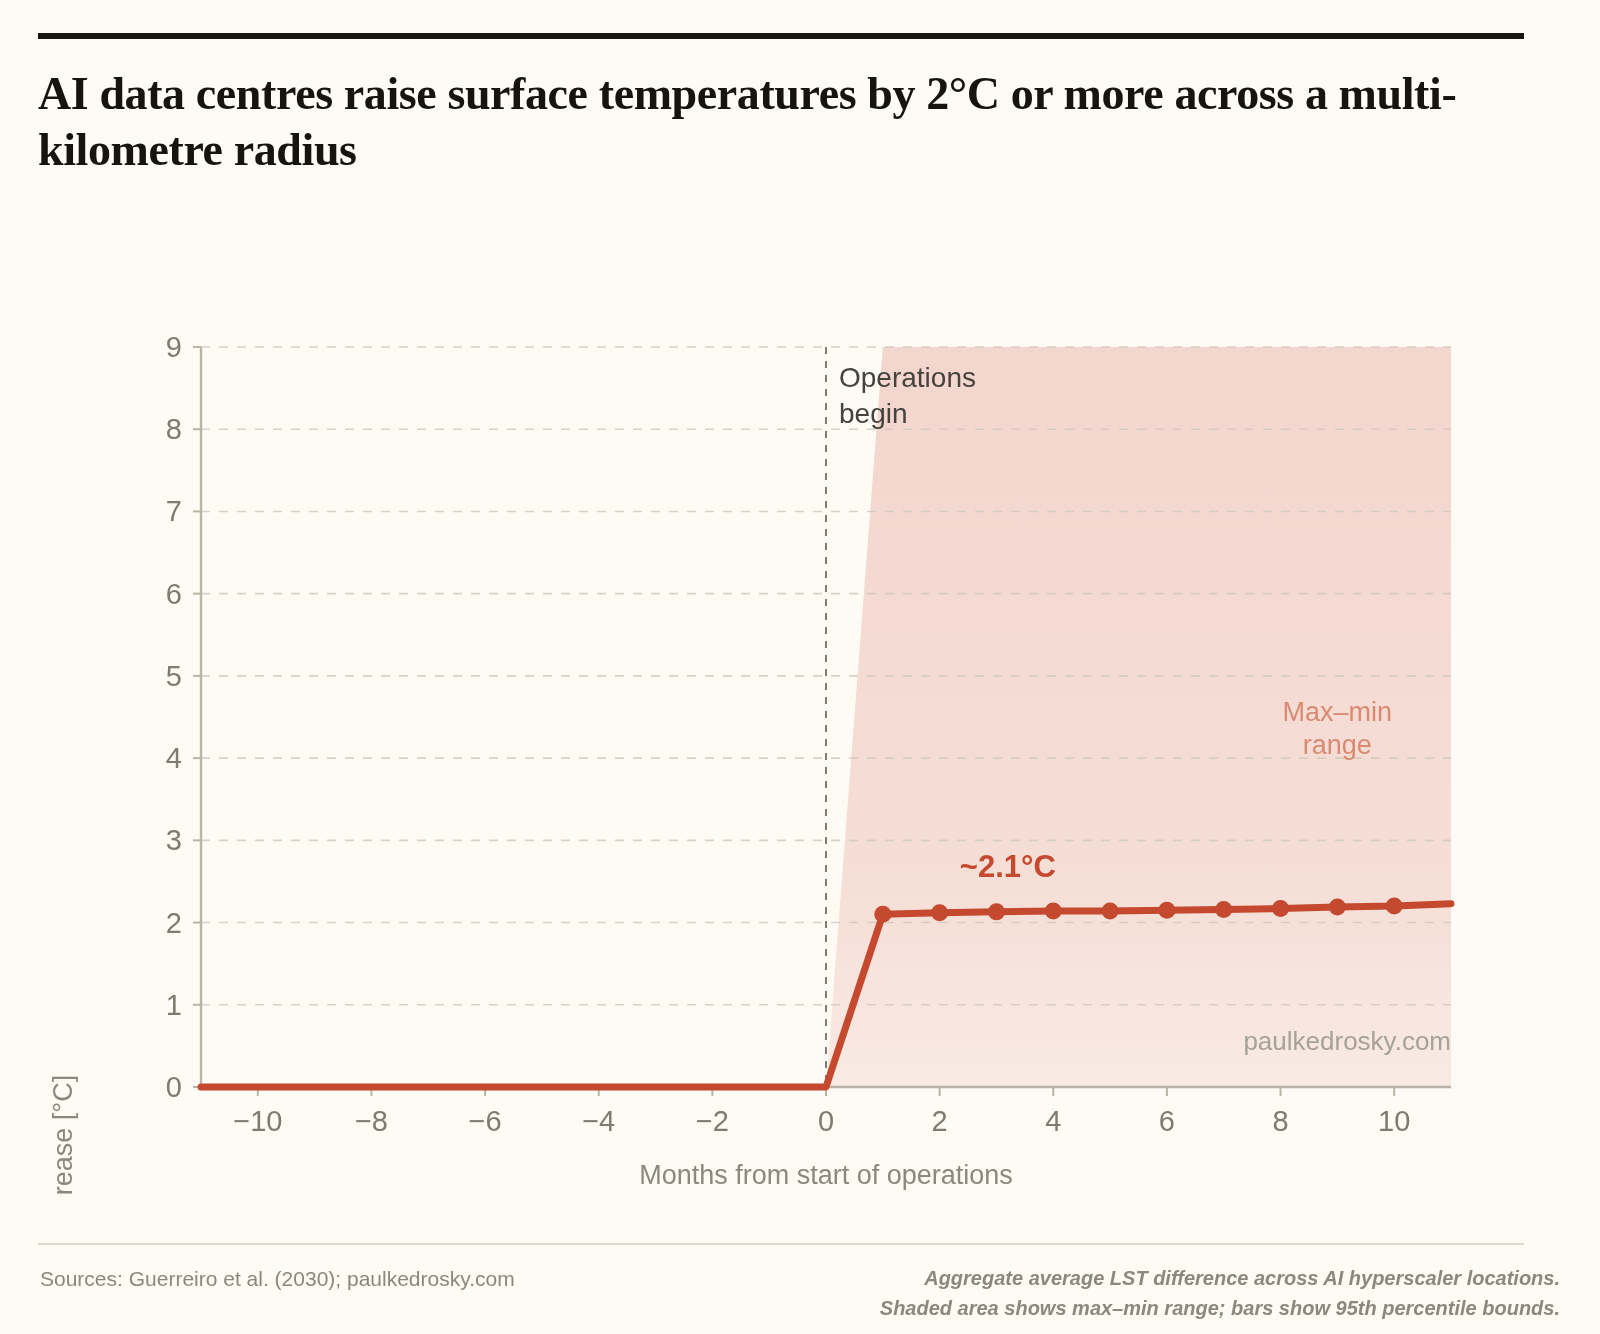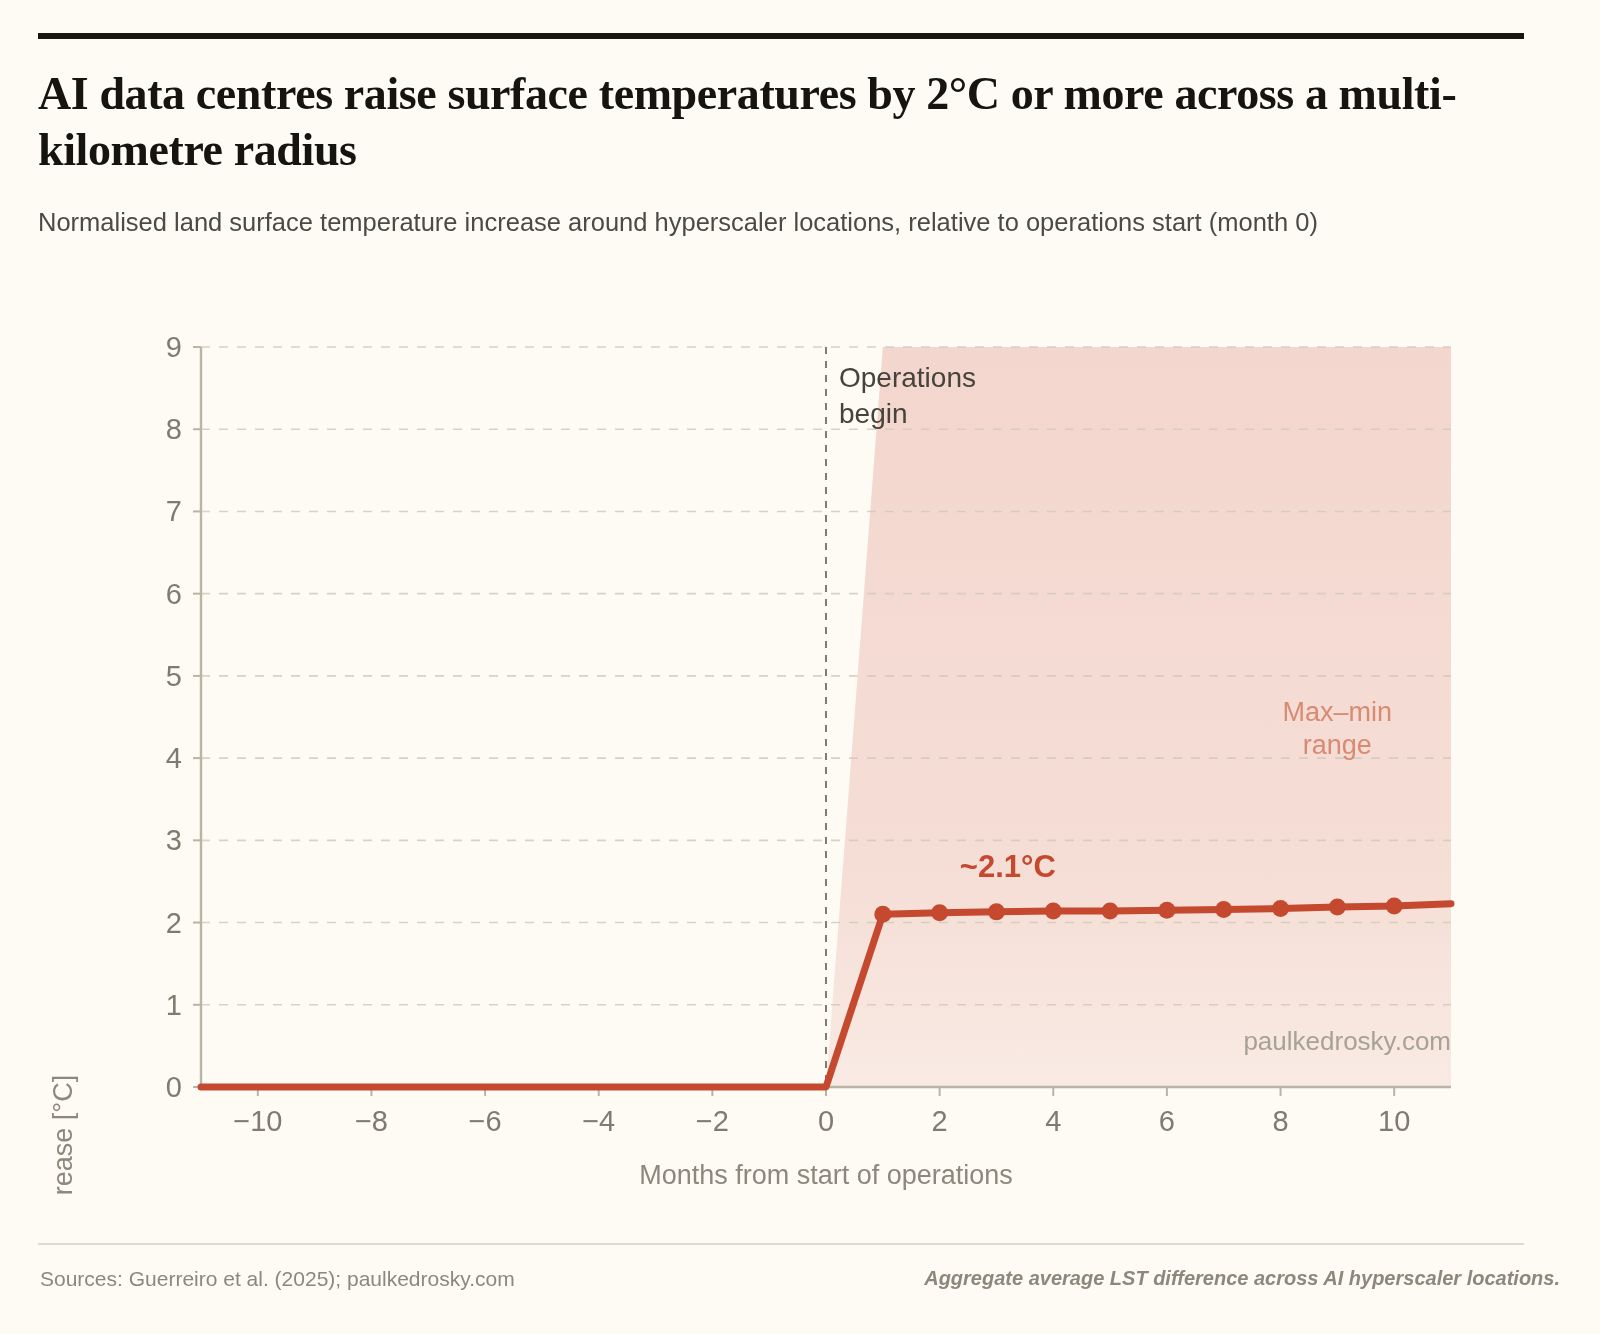--- a/index.html
+++ b/index.html
@@ -88,21 +88,20 @@
   .note-line { display: block; font-weight: bold; }
 </style>
 </head>
 <body>
 
 <div class="page">
 
   <div class="top-rule"></div>
 
   <div class="title">AI data centres raise surface temperatures by 2°C or more across a multi-kilometre radius</div>
-  <div class="subtitle">Normalised land surface temperature increase around hyperscaler locations, relative to operations start (month 0)</div>
 
   <div class="chart-area">
     <svg class="plot" id="plot-svg" width="1600" height="1334">
         <defs>
           <linearGradient id="bandgrad" x1="0" y1="0" x2="0" y2="1">
             <stop offset="0%" stop-color="#F3D6CE" stop-opacity="1"></stop>
             <stop offset="72%" stop-color="#F3D6CE" stop-opacity="0.78"></stop>
             <stop offset="100%" stop-color="#F3D6CE" stop-opacity="0.45"></stop>
           </linearGradient>
         </defs>
@@ -177,18 +176,19 @@
         <circle cx="1337.3636363636363" cy="906.9333333333334" r="8.5" fill="#C4492E"></circle>
         <circle cx="1394.1818181818182" cy="906.1111111111111" r="8.5" fill="#C4492E"></circle>
         <text x="1007.8181818181818" y="877.3333333333334" text-anchor="middle" font-family="&quot;Liberation Sans&quot;, sans-serif" font-size="31" font-weight="bold" fill="#C4492E">~2.1°C</text>
         <text x="1337.3636363636363" y="721.1111111111111" text-anchor="middle" font-family="&quot;Liberation Sans&quot;, sans-serif" font-size="27" fill="#D98A72">Max–min</text>
         <text x="1337.3636363636363" y="754.1111111111111" text-anchor="middle" font-family="&quot;Liberation Sans&quot;, sans-serif" font-size="27" fill="#D98A72">range</text>
         <text x="1451" y="1050" text-anchor="end" font-family="&quot;Liberation Sans&quot;, sans-serif" font-size="26" fill="#A6A296">paulkedrosky.com</text>
       </svg>
   </div>
 
   <div class="footer-rule"></div>
-  <div class="source-text">Sources: Guerreiro et al. (2025); paulkedrosky.com</div>
+  <div class="source-text">Sources: Guerreiro et al. (2030); paulkedrosky.com</div>
   <div class="note-text">
     <span class="note-line">Aggregate average LST difference across AI hyperscaler locations.</span>
+    <span class="note-line">Shaded area shows max–min range; bars show 95th percentile bounds.</span>
   </div>
 
 </div>
 
 </body></html>

